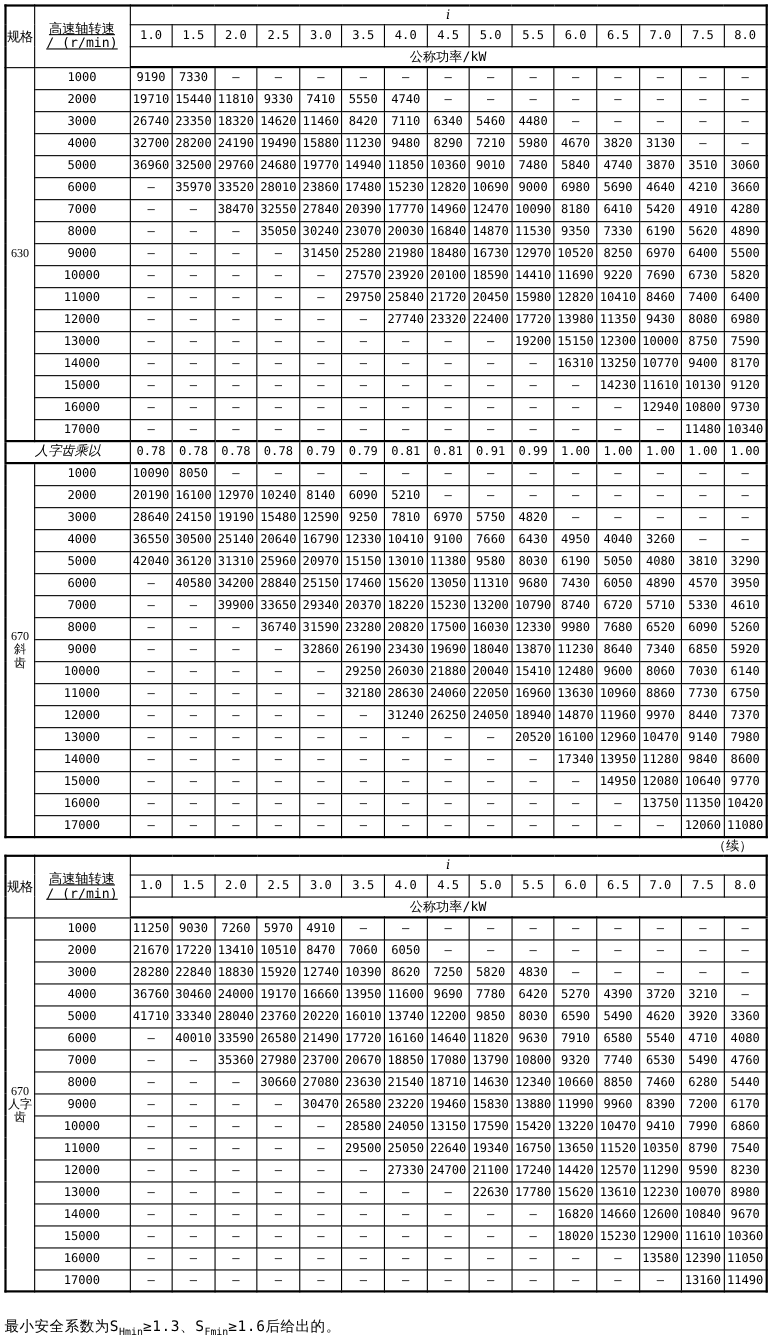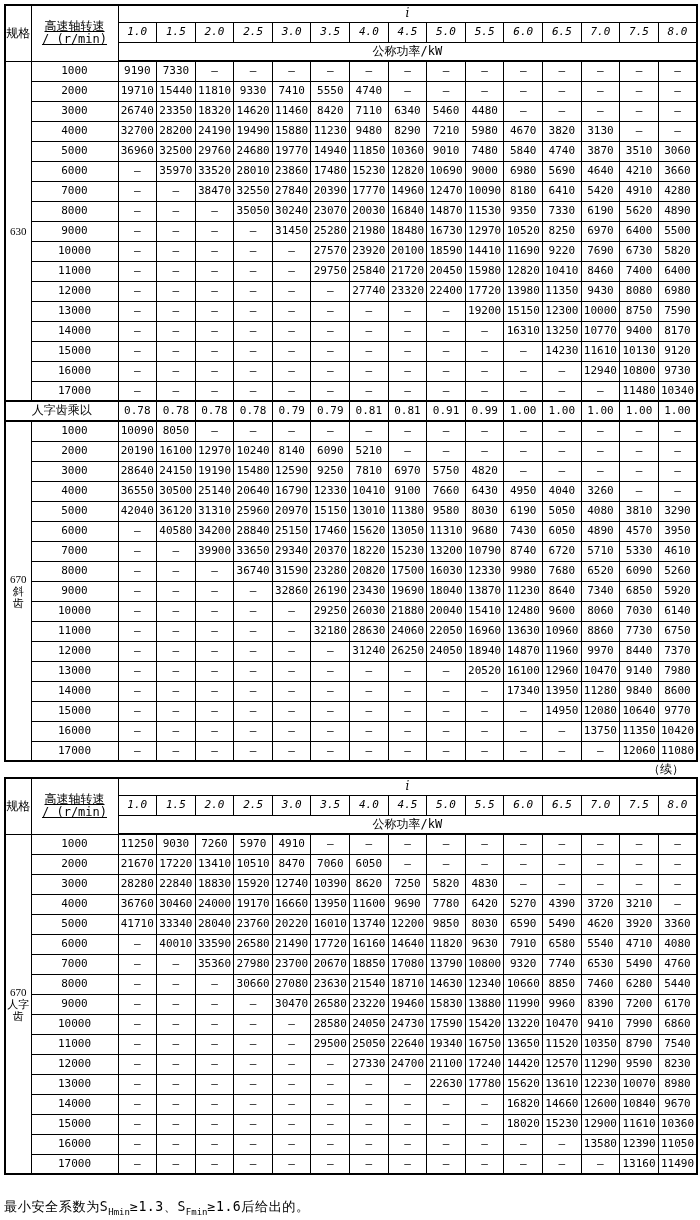--- a/index.html
+++ b/index.html
@@ -25,27 +25,27 @@
     text-align: center;
     vertical-align: middle;
     font-weight: normal;
     white-space: nowrap;
     overflow: hidden;
     font-size: 11px;
     line-height: 1.1;
   }
   tr.row-i td { height: 17px; font-size: 12px; }
   td.i-label { font-family: "DejaVu Serif", "Liberation Serif", serif; font-style: italic; }
-  tr.row-ratios td { height: 20px; font-size: 11px; font-style: italic; }
+  tr.row-ratios td { height: 20px; font-size: 11px; }
   tr.row-power td { height: 19px; font-size: 12px; border-bottom: 2px solid #000; }
   td.spec-cell { font-size: 12px; line-height: 1.25; font-family: Liberation Serif, serif; }
   td.speed-head { font-size: 12px; line-height: 1.3; text-decoration: underline; }
   tr.data-row td { height: 20px; }
   tr.mult-row td { height: 20px; border-top: 2px solid #000; border-bottom: 2px solid #000; }
-  tr.mult-row td.mult-label { font-size: 12px; }
+  tr.mult-row td.mult-label { font-size: 12px; font-style: italic; }
 
   .continued {
     width: 692px;
     height: 15px;
     text-align: right;
     font-size: 12px;
     line-height: 15px;
     padding-right: 12px;
   }
   .note {
@@ -978,21 +978,21 @@
           </tr>
           <tr class="data-row">
             <td>10000</td>
             <td>—</td>
             <td>—</td>
             <td>—</td>
             <td>—</td>
             <td>—</td>
             <td>28580</td>
             <td>24050</td>
-            <td>24730</td>
+            <td>13150</td>
             <td>17590</td>
             <td>15420</td>
             <td>13220</td>
             <td>10470</td>
             <td>9410</td>
             <td>7990</td>
             <td>6860</td>
           </tr>
           <tr class="data-row">
             <td>11000</td>

